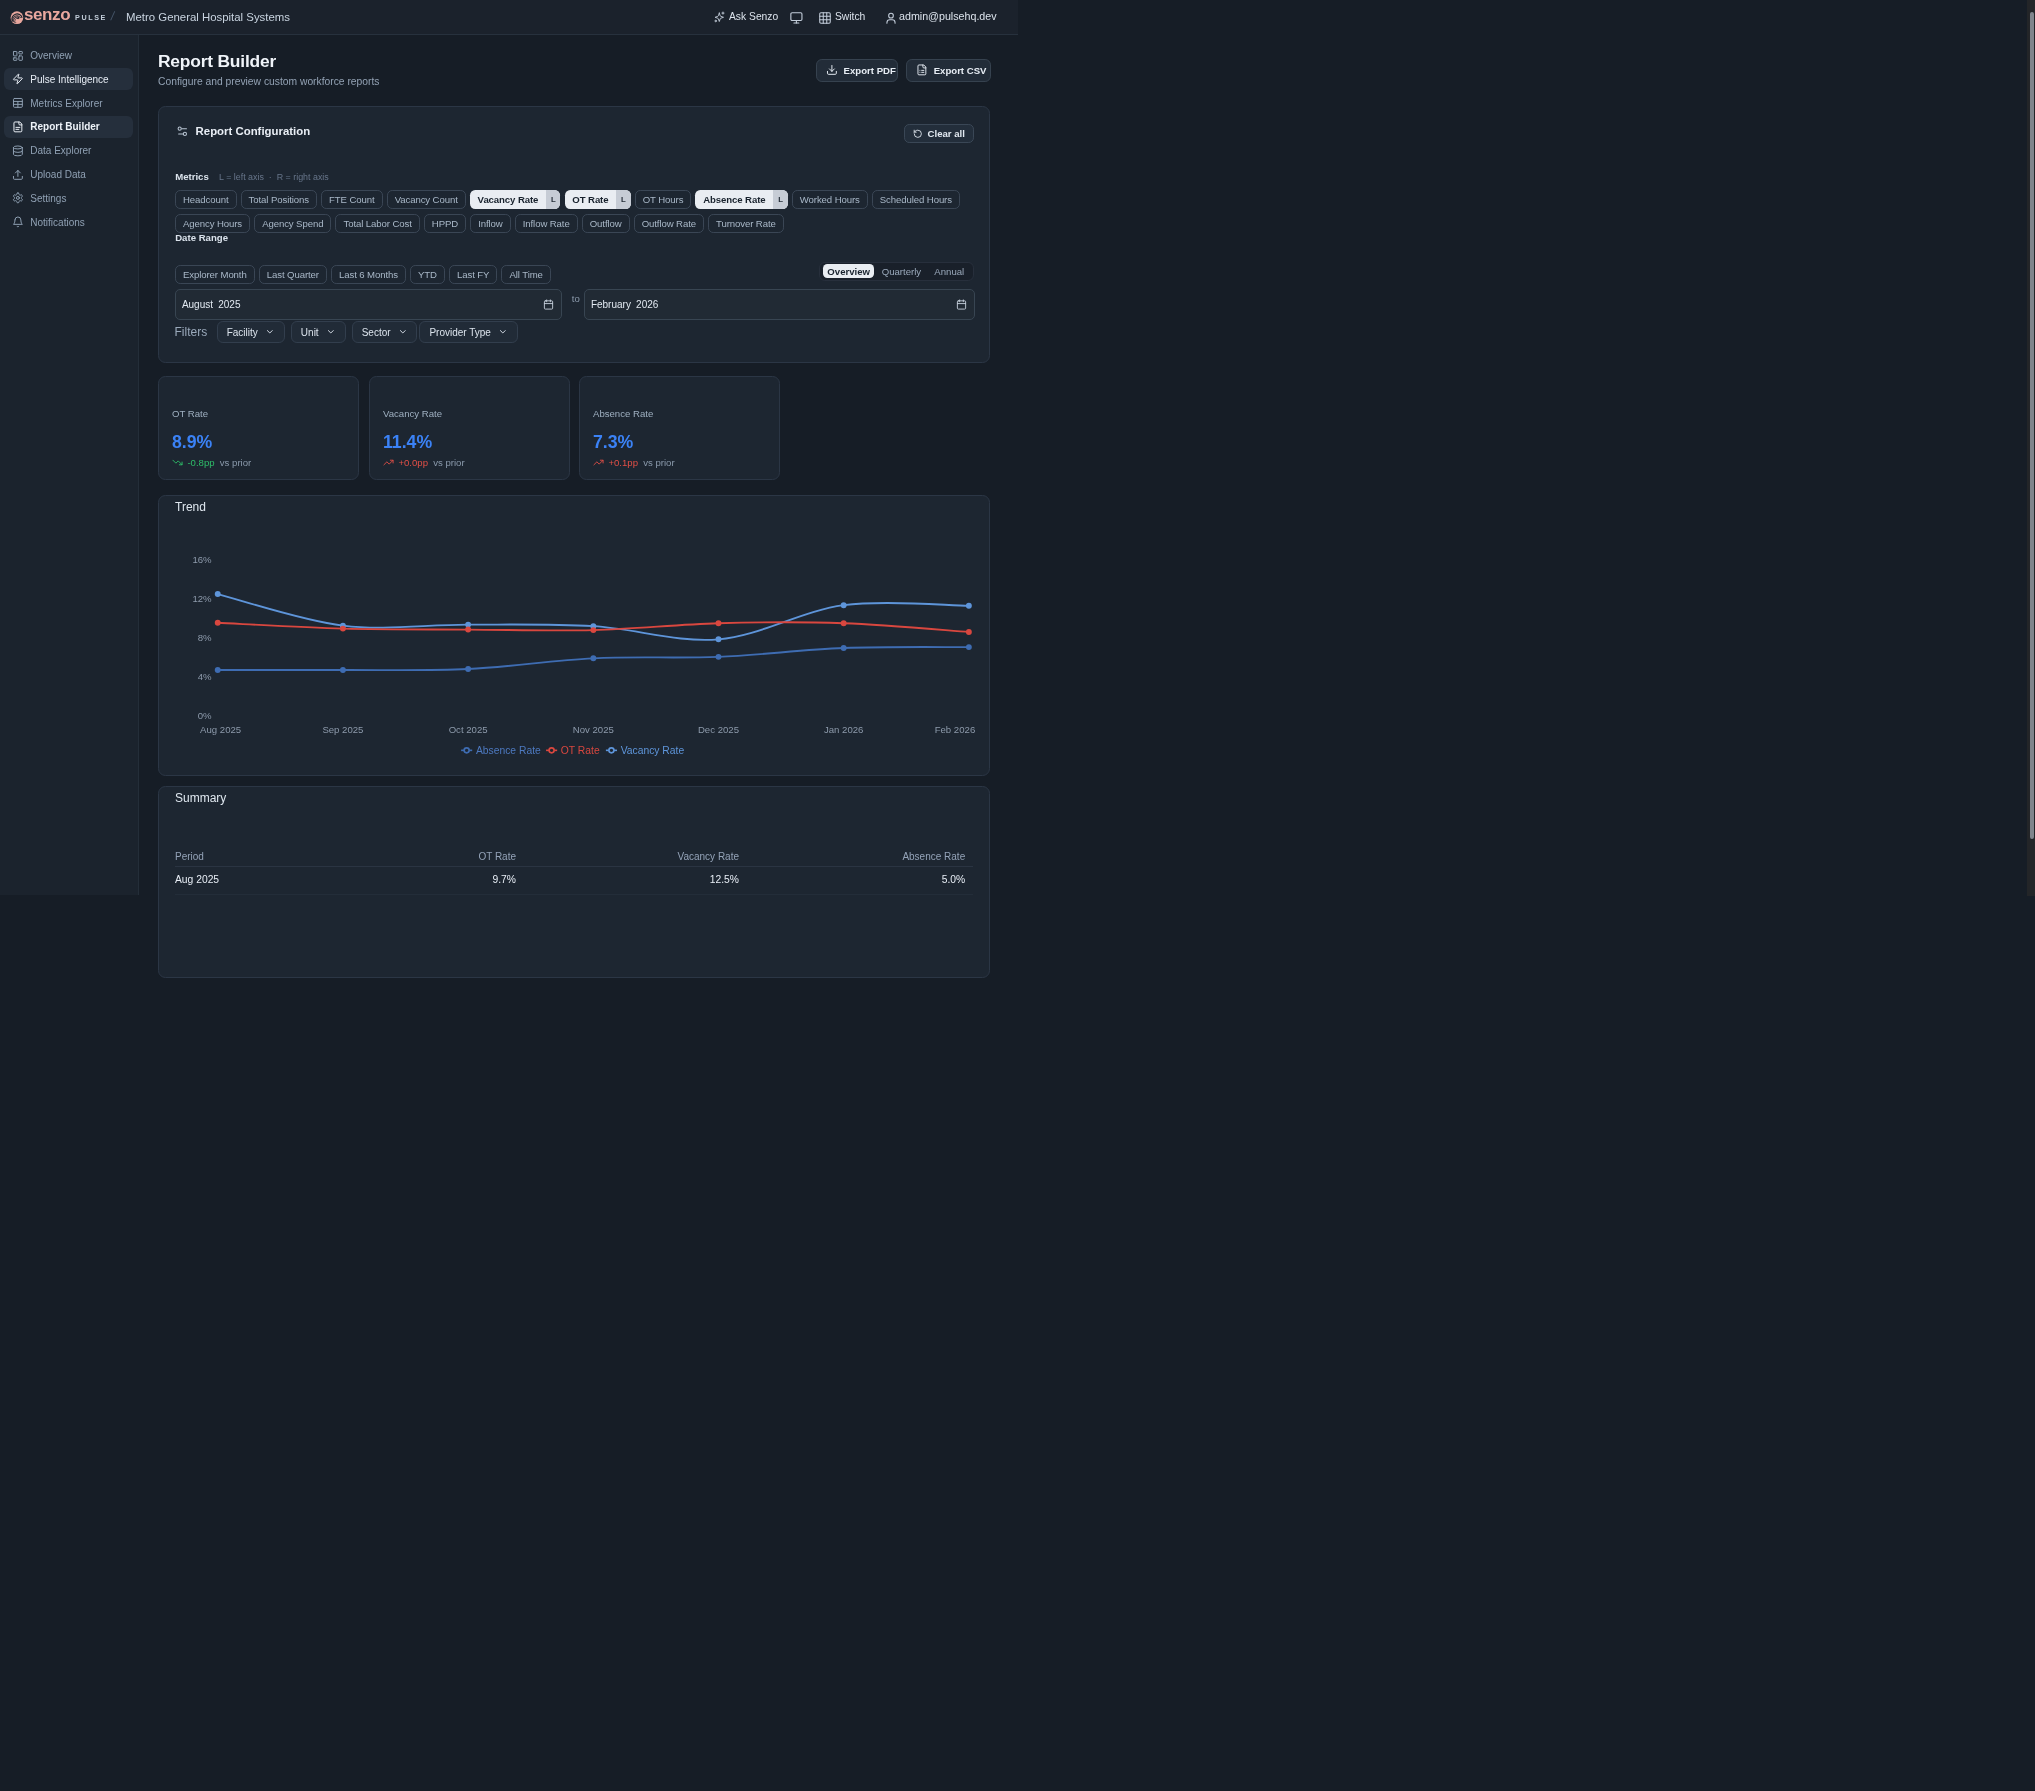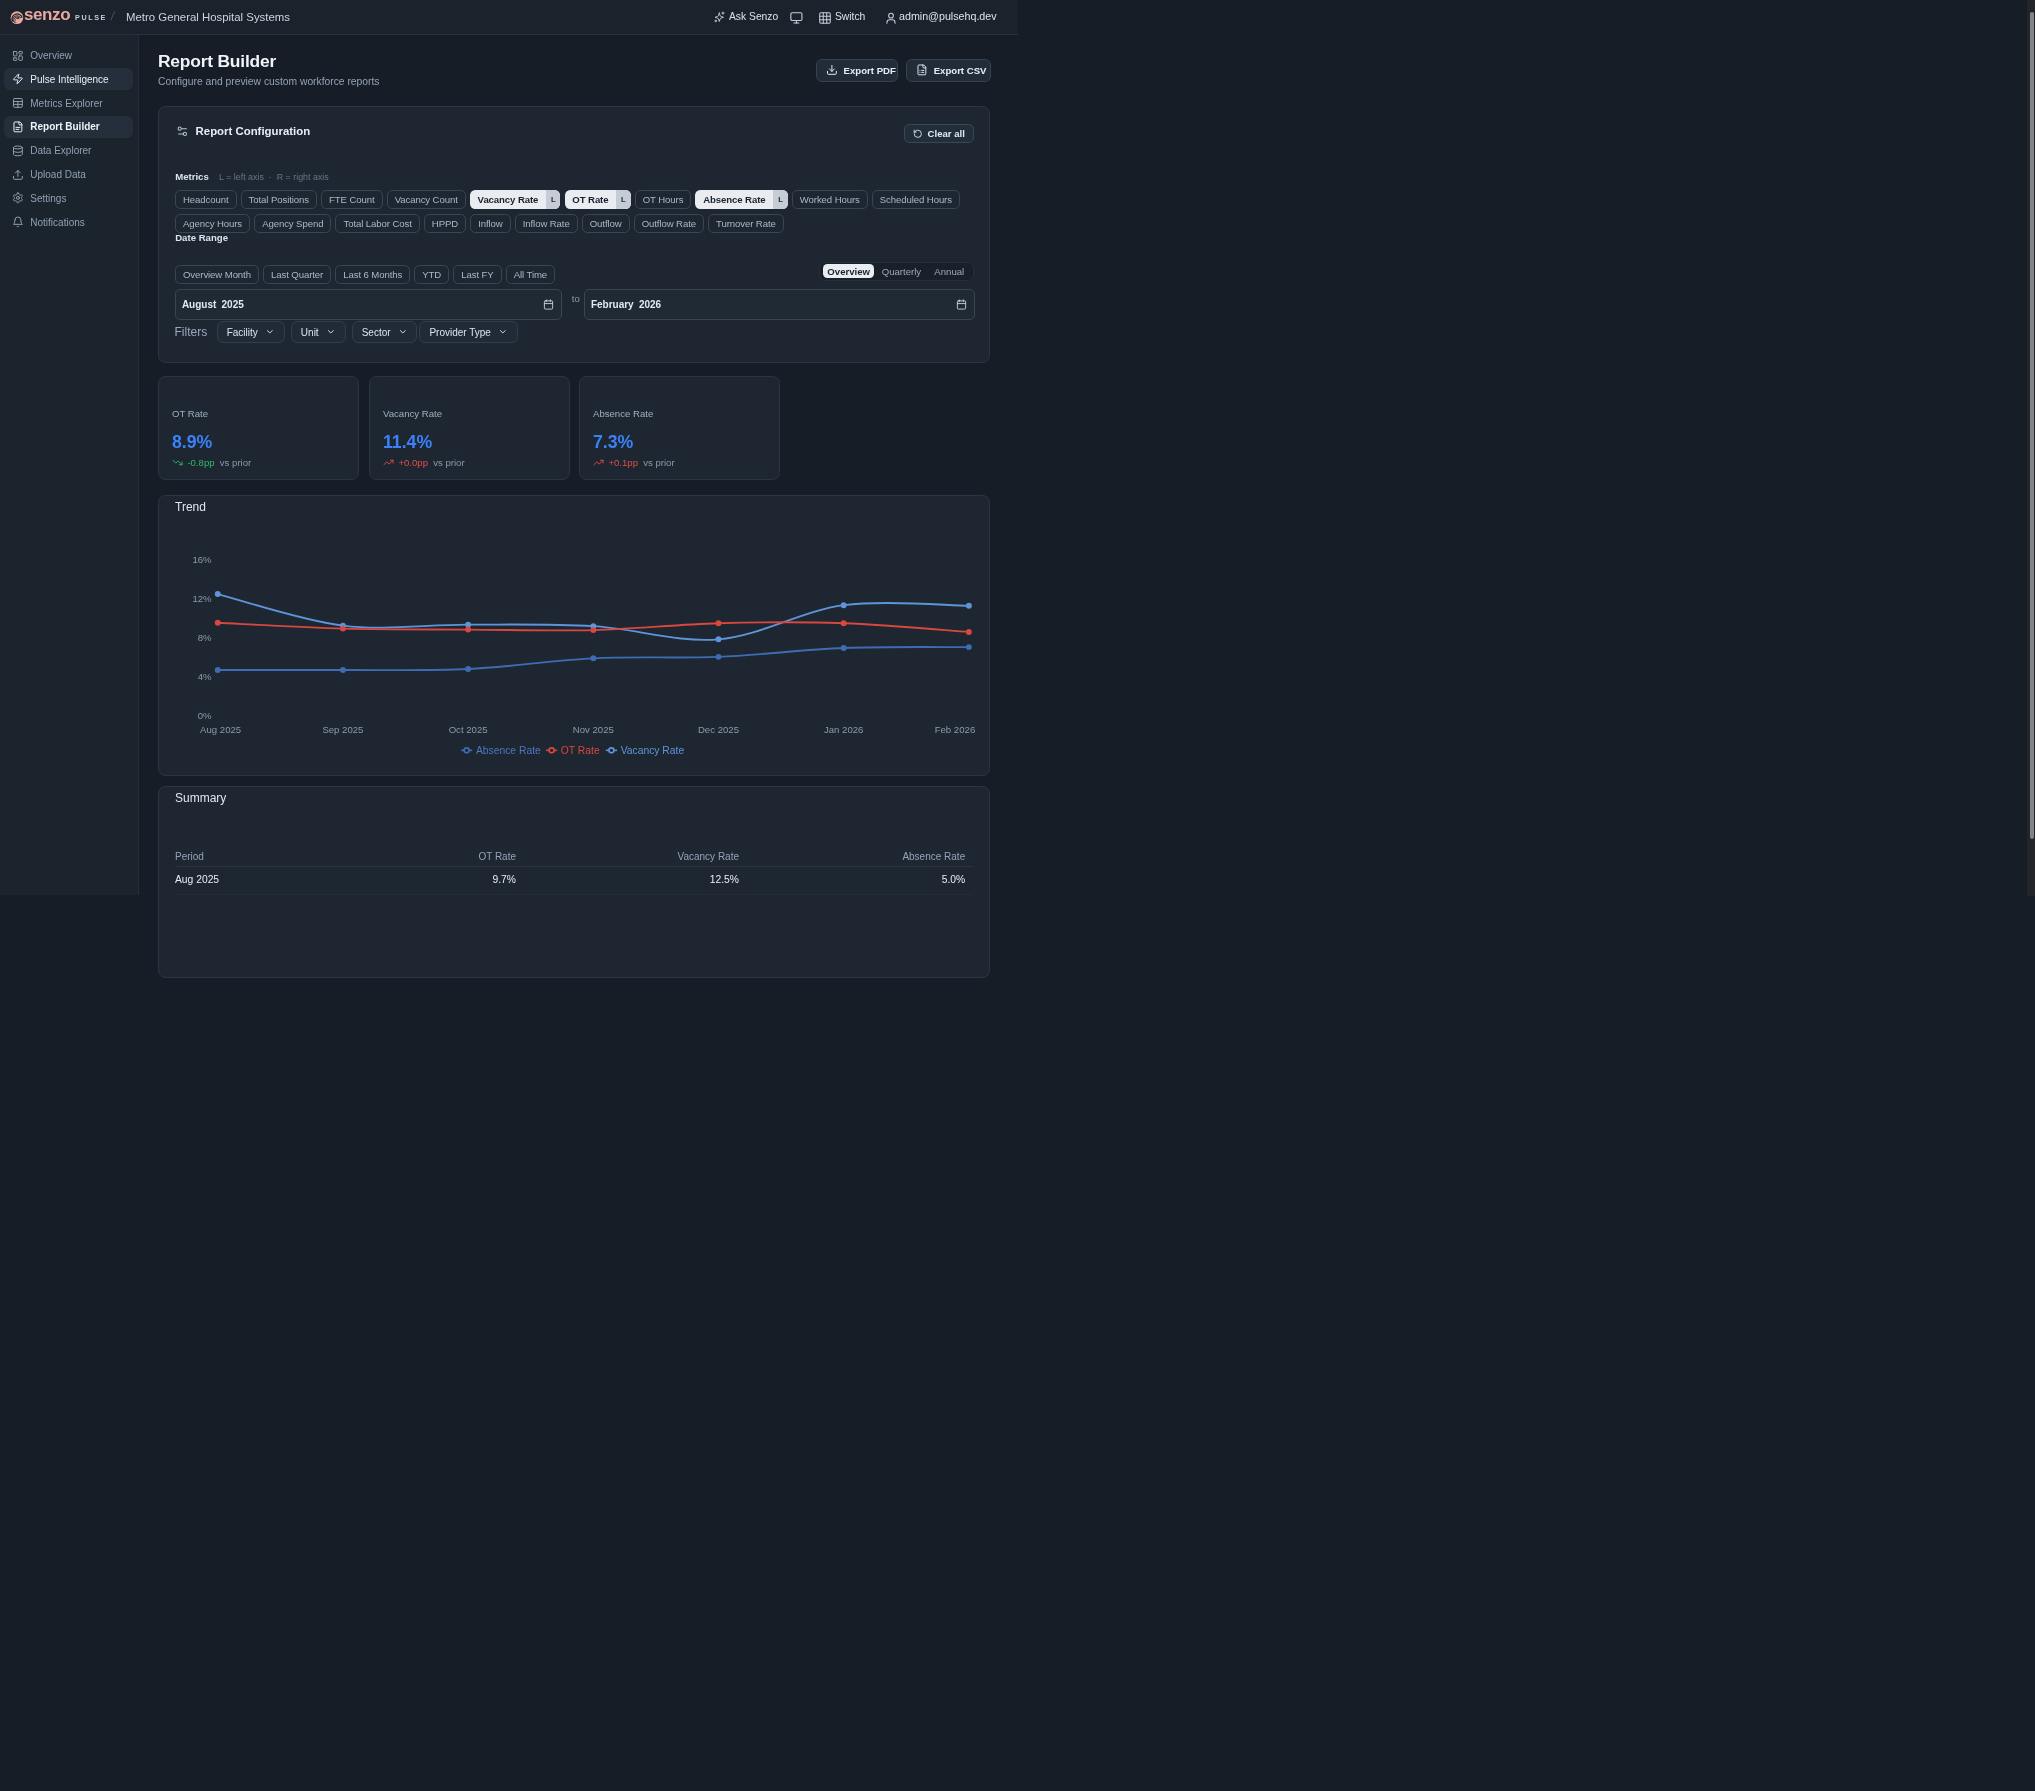--- a/index.html
+++ b/index.html
@@ -39,21 +39,21 @@
 .lbl{font-size:9.6px;font-weight:700;color:#dbe3ec;}
 .lblnote{font-size:8.9px;color:#67758a;margin-left:10.3px;}
 .chiprow{position:absolute;left:16px;display:flex;gap:4.1px;}
 .chip{height:18.5px;display:flex;align-items:center;border:0.7px solid #3a4655;border-radius:5.2px;color:#a9b8c8;font-size:9.6px;letter-spacing:-0.1px;padding:0 7px;white-space:nowrap;}
 .chipa{height:18.5px;display:flex;align-items:stretch;background:#e9edf2;border-radius:5.2px;color:#18222d;font-size:9.6px;font-weight:700;letter-spacing:-0.1px;overflow:hidden;white-space:nowrap;}
 .chipa .tx{display:flex;align-items:center;padding:0 7.8px;}
 .lb{width:14.4px;display:flex;align-items:center;justify-content:center;background:#c6ccd5;color:#222b36;border-radius:0 5.2px 5.2px 0;font-size:7.8px;font-weight:700;}
 .seg{position:absolute;right:15px;top:155px;height:18.5px;background:#19202a;border:0.7px solid #272f3c;border-radius:5.9px;display:flex;align-items:center;padding:0 2.2px;}
 .seg .s{font-size:9.6px;color:#9aa9bb;padding:0 6.6px;}
 .seg .sa{background:#e9edf2;color:#19232e;font-weight:700;font-size:9.6px;border-radius:4.4px;height:14.4px;display:flex;align-items:center;padding:0 4.4px;margin:0 0.7px;}
-.dinput{position:absolute;top:182px;height:31px;background:#212a34;border:0.7px solid #384552;border-radius:5px;display:flex;align-items:center;color:#e2e9f1;font-size:10px;padding:0 7.4px 0 5.9px;font-weight:bold;}
+.dinput{position:absolute;top:182px;height:31px;background:#212a34;border:0.7px solid #384552;border-radius:5px;display:flex;align-items:center;color:#e2e9f1;font-size:10px;padding:0 7.4px 0 5.9px;}
 .dinput .cal{margin-left:auto;color:#c6d0dc;}
 .fdrop{height:22px;display:flex;align-items:center;background:#212b37;border:0.7px solid #323e4d;border-radius:5.9px;color:#dce4ed;font-size:10px;padding:0 8.9px;}
 .fdrop svg{margin-left:7.4px;}
 
 .kpi{position:absolute;top:341px;width:201px;height:104px;background:#1d2631;border:0.7px solid #2b3645;border-radius:7.4px;padding:31px 0 0 13px;}
 .kpi .klabel{font-size:9.6px;color:#9fb0c1;}
 .kpi .kval{font-size:17.7px;line-height:22px;font-weight:700;color:#3b82f6;margin-top:12px;}
 .kpi .kdelta{margin-top:3.7px;display:flex;align-items:center;font-size:9.6px;}
 .kdelta .dgreen{color:#2ebd69;margin-left:4.4px;}
 .kdelta .dred{color:#e14f46;margin-left:4.4px;}
@@ -233,21 +233,21 @@
       <div class="chip">Inflow</div>
       <div class="chip">Inflow Rate</div>
       <div class="chip">Outflow</div>
       <div class="chip">Outflow Rate</div>
       <div class="chip">Turnover Rate</div>
     </div>
     <div class="lblrow" style="top:125px;">
         <span class="lbl">Date Range</span>
       </div>
     <div class="chiprow" style="top:158px;">
-      <div class="chip">Overview Month</div>
+      <div class="chip">Explorer Month</div>
       <div class="chip">Last Quarter</div>
       <div class="chip">Last 6 Months</div>
       <div class="chip">YTD</div>
       <div class="chip">Last FY</div>
       <div class="chip">All Time</div>
     </div>
     <div class="seg">
         <span class="sa">Overview</span>
         <span class="s">Quarterly</span>
         <span class="s">Annual</span>

